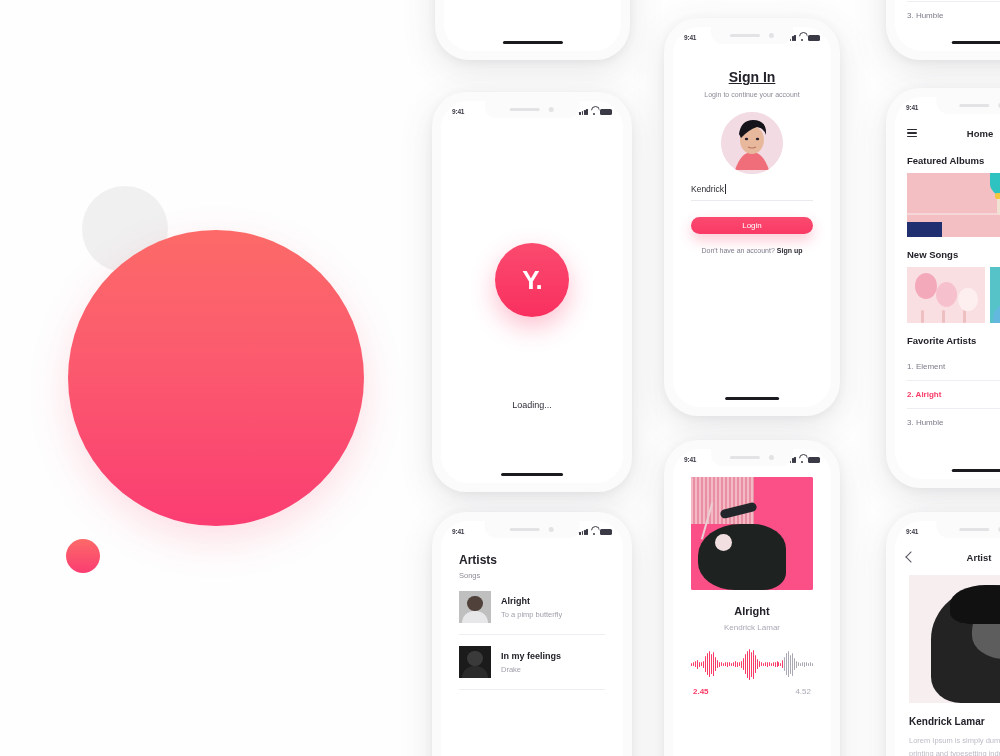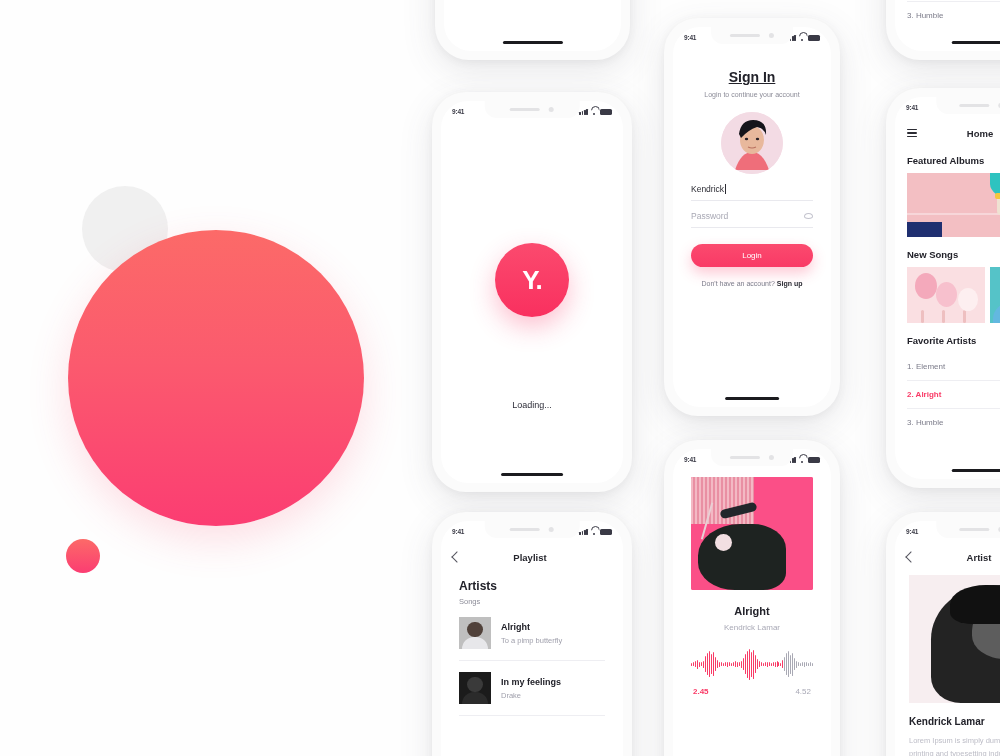--- a/index.html
+++ b/index.html
@@ -107,21 +107,21 @@
     width:62px; height:62px; border-radius:50%; margin: 14px auto 0 auto;
     background: #f6dde6; overflow:hidden; position:relative;
   }
   .si-field { margin: 0 18px; border-bottom: 1px solid #e9e9ee; padding: 10px 0 6px 0; display:flex; align-items:center; }
   .si-field:first-of-type { margin-top: 14px; }
   .si-val { font-size:8.5px; color:#2b2b33; }
   .si-caret { width:1px; height:10px; background:#2b2b33; margin-left:1px; }
   .si-ph { font-size:8.5px; color:#a8a8b4; flex:1; }
   .eye { width:9px; height:6px; border:1px solid #c4c4ce; border-radius:50% 50% 50% 50%/60% 60% 40% 40%; }
   .si-btn {
-    margin: 16px 18px 0 18px; height: 23px; border-radius: 12px;
+    margin: 16px 18px 0 18px; height: 17px; border-radius: 12px;
     background: linear-gradient(180deg,#fb4a6e 0%, #f93a66 100%);
     color:#fff; font-size:8px; display:flex; align-items:center; justify-content:center;
     box-shadow: 0 6px 14px rgba(249,58,102,0.28);
   }
   .si-foot { text-align:center; font-size:7px; color:#7c7c8a; margin-top:13px; }
   .si-foot b { color:#2b2b33; font-weight:700; }
 
   
   .sp-logo {
     position:absolute; left:50%; top:44%; transform: translate(-50%,-50%);
@@ -287,24 +287,20 @@
             <path d="M18 22 Q20 8 32 8 Q46 8 45 23 Q43 16 36 15 Q27 18 20 26 Z" fill="#14141a"></path>
             <ellipse cx="25.5" cy="27" rx="1.7" ry="1.3" fill="#2a2228"></ellipse>
             <ellipse cx="36.5" cy="27" rx="1.7" ry="1.3" fill="#2a2228"></ellipse>
             <path d="M27 35 Q31 37 35 35" stroke="#b9705f" stroke-width="1.1" fill="none"></path>
           </svg>
         </div>
         <div class="si-field">
           <span class="si-val">Kendrick</span>
           <span class="si-caret"></span>
         </div>
-        <div class="si-field">
-          <span class="si-ph">Password</span>
-          <span class="eye"></span>
-        </div>
         <div class="si-btn">Login</div>
         <div class="si-foot">
           <span>Don't have an account? </span><b>Sign up</b>
         </div>
       </div>
       <div class="homebar"></div>
     </div>
   </div>
 
   <div class="phone" style="left:886px; top:88px; width:190px; height:400px;">
@@ -478,25 +474,20 @@
               <i></i>
               <i></i>
               <i></i>
               <i></i>
             </span>
           <span class="wifi"></span>
           <span class="batt"></span>
         </span>
       </div>
       <div class="content">
-        <div class="navbar">
-          <span class="back-chevron"></span>
-          <span class="nav-title">Playlist</span>
-          <span class="nav-spacer"></span>
-        </div>
         <div class="pl-h1">Artists</div>
         <div class="pl-h2">Songs</div>
         <div class="pl-item">
           <span class="pl-art a">
               <span class="body"></span>
               <span class="head"></span>
             </span>
           <span>
             <span class="pl-name" style="display:block">Alright</span>
             <span class="pl-sub" style="display:block">To a pimp butterfly</span>

